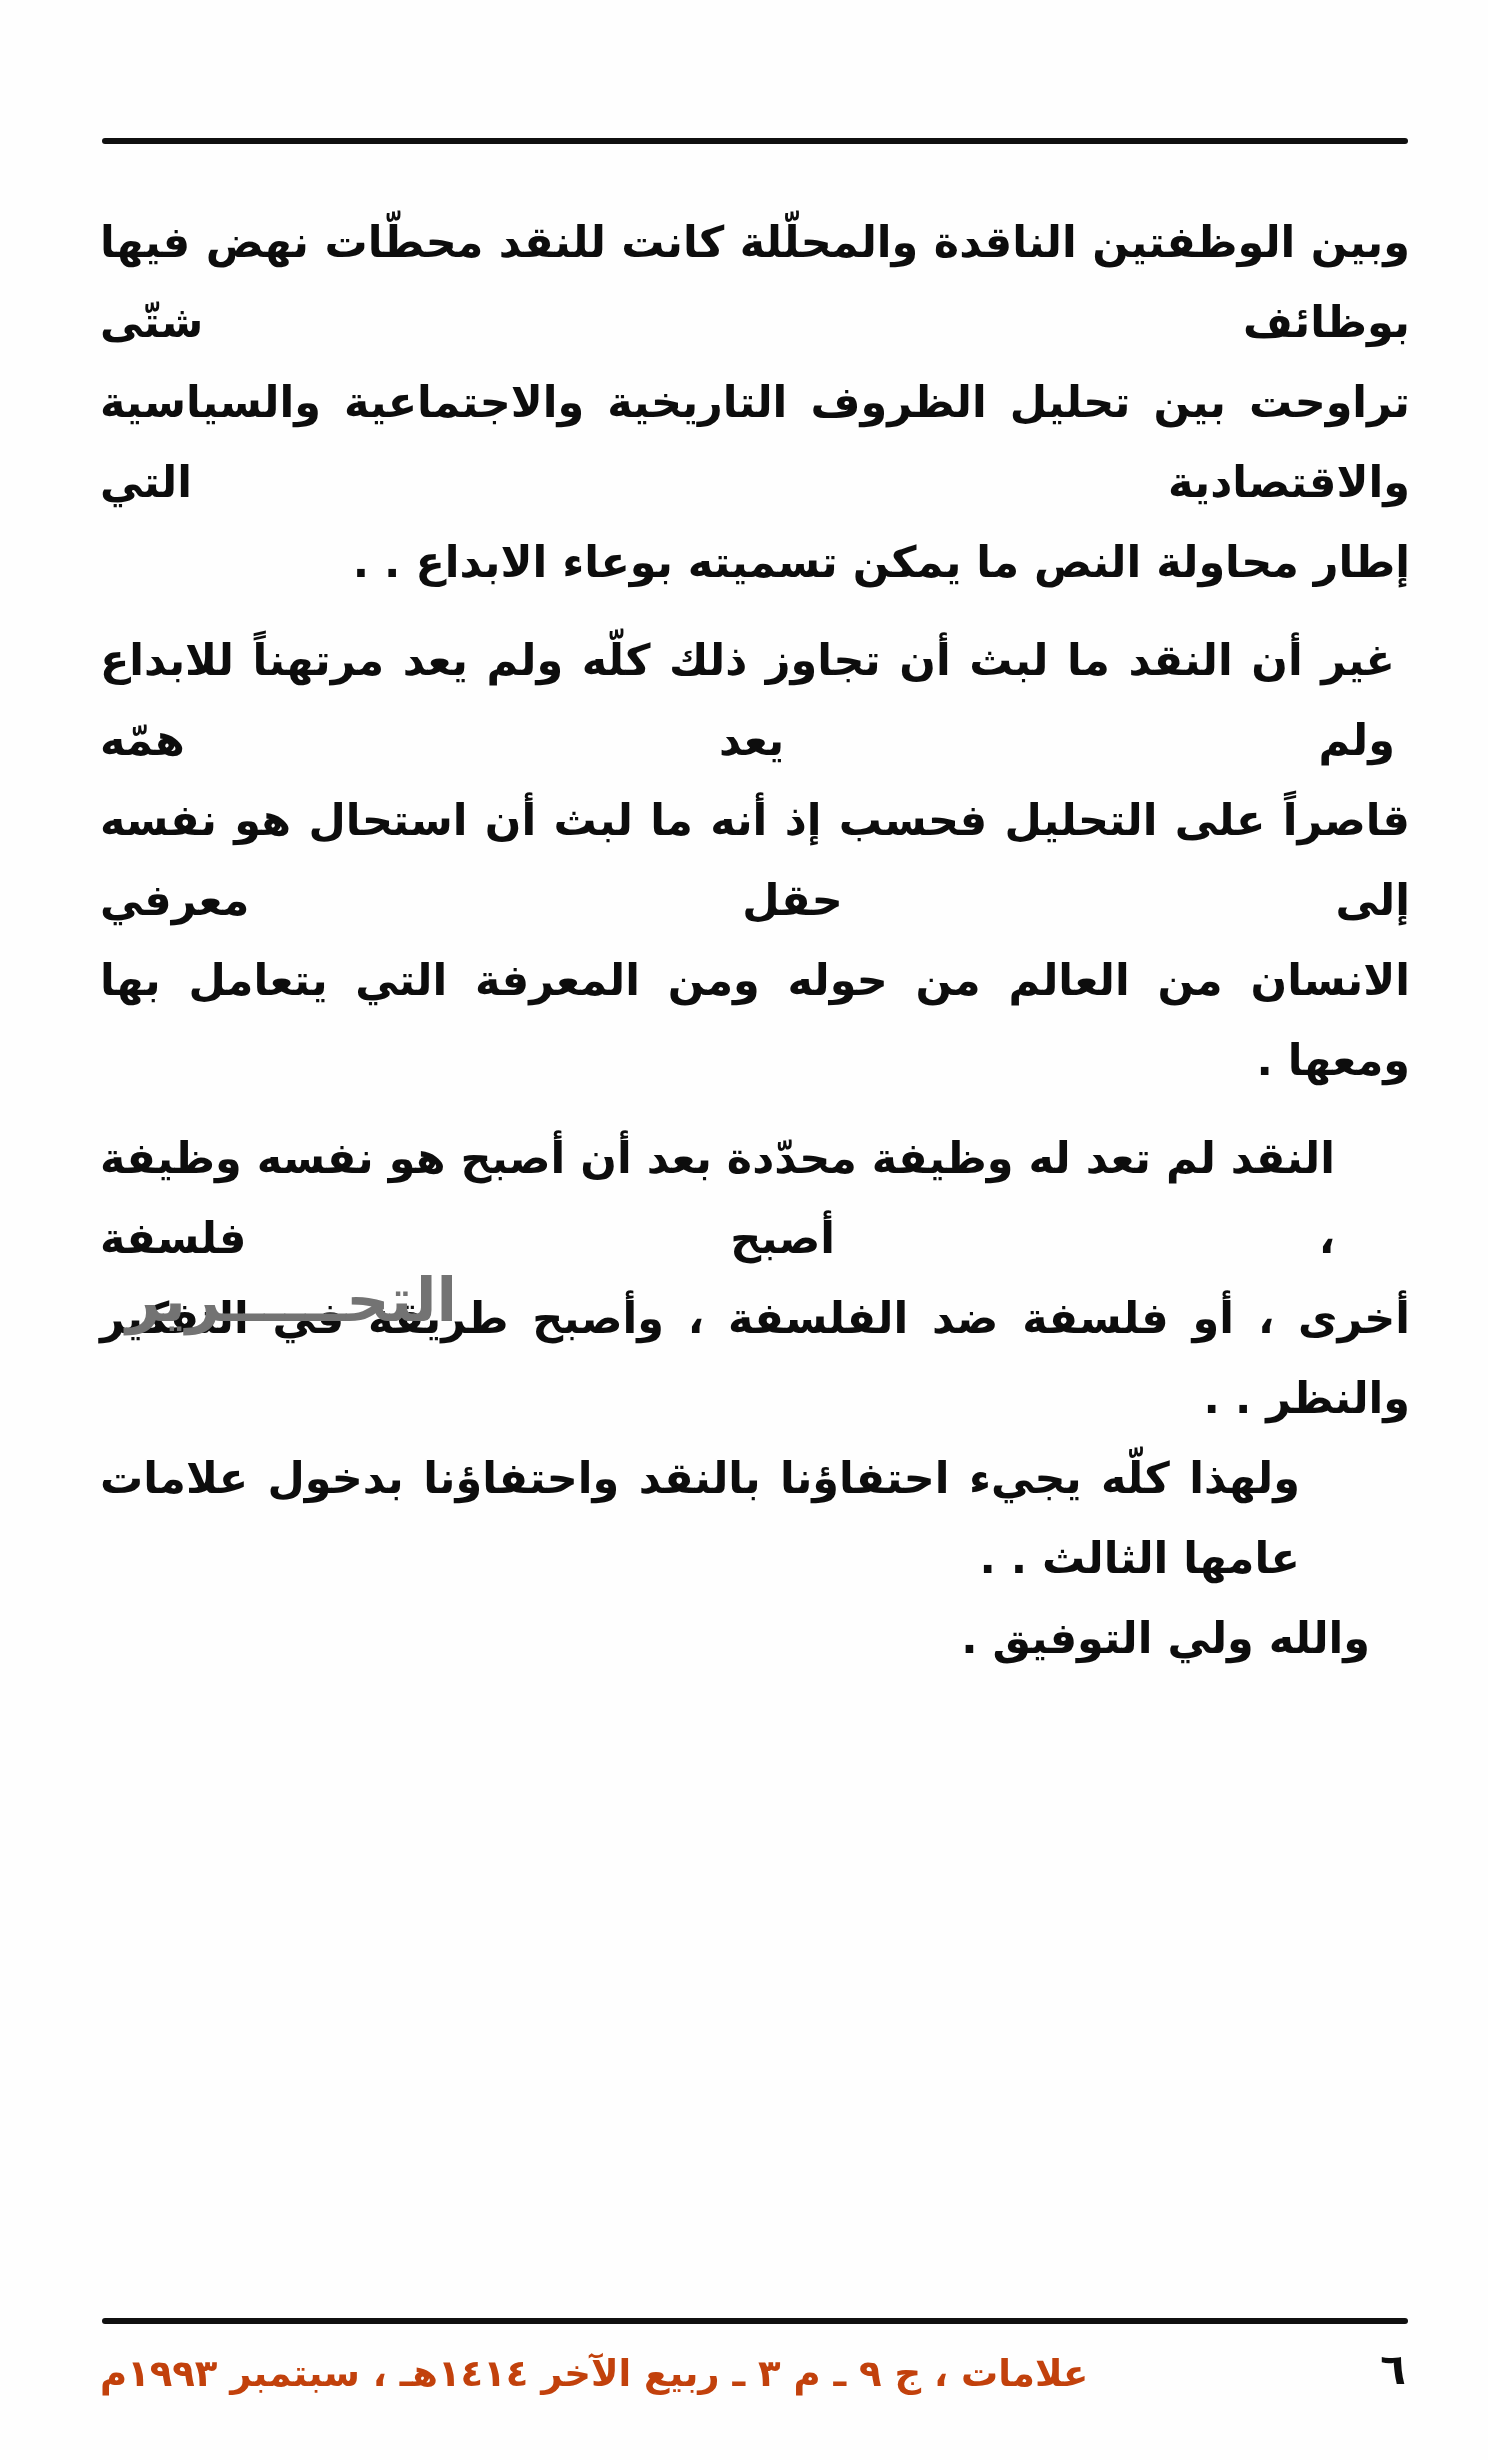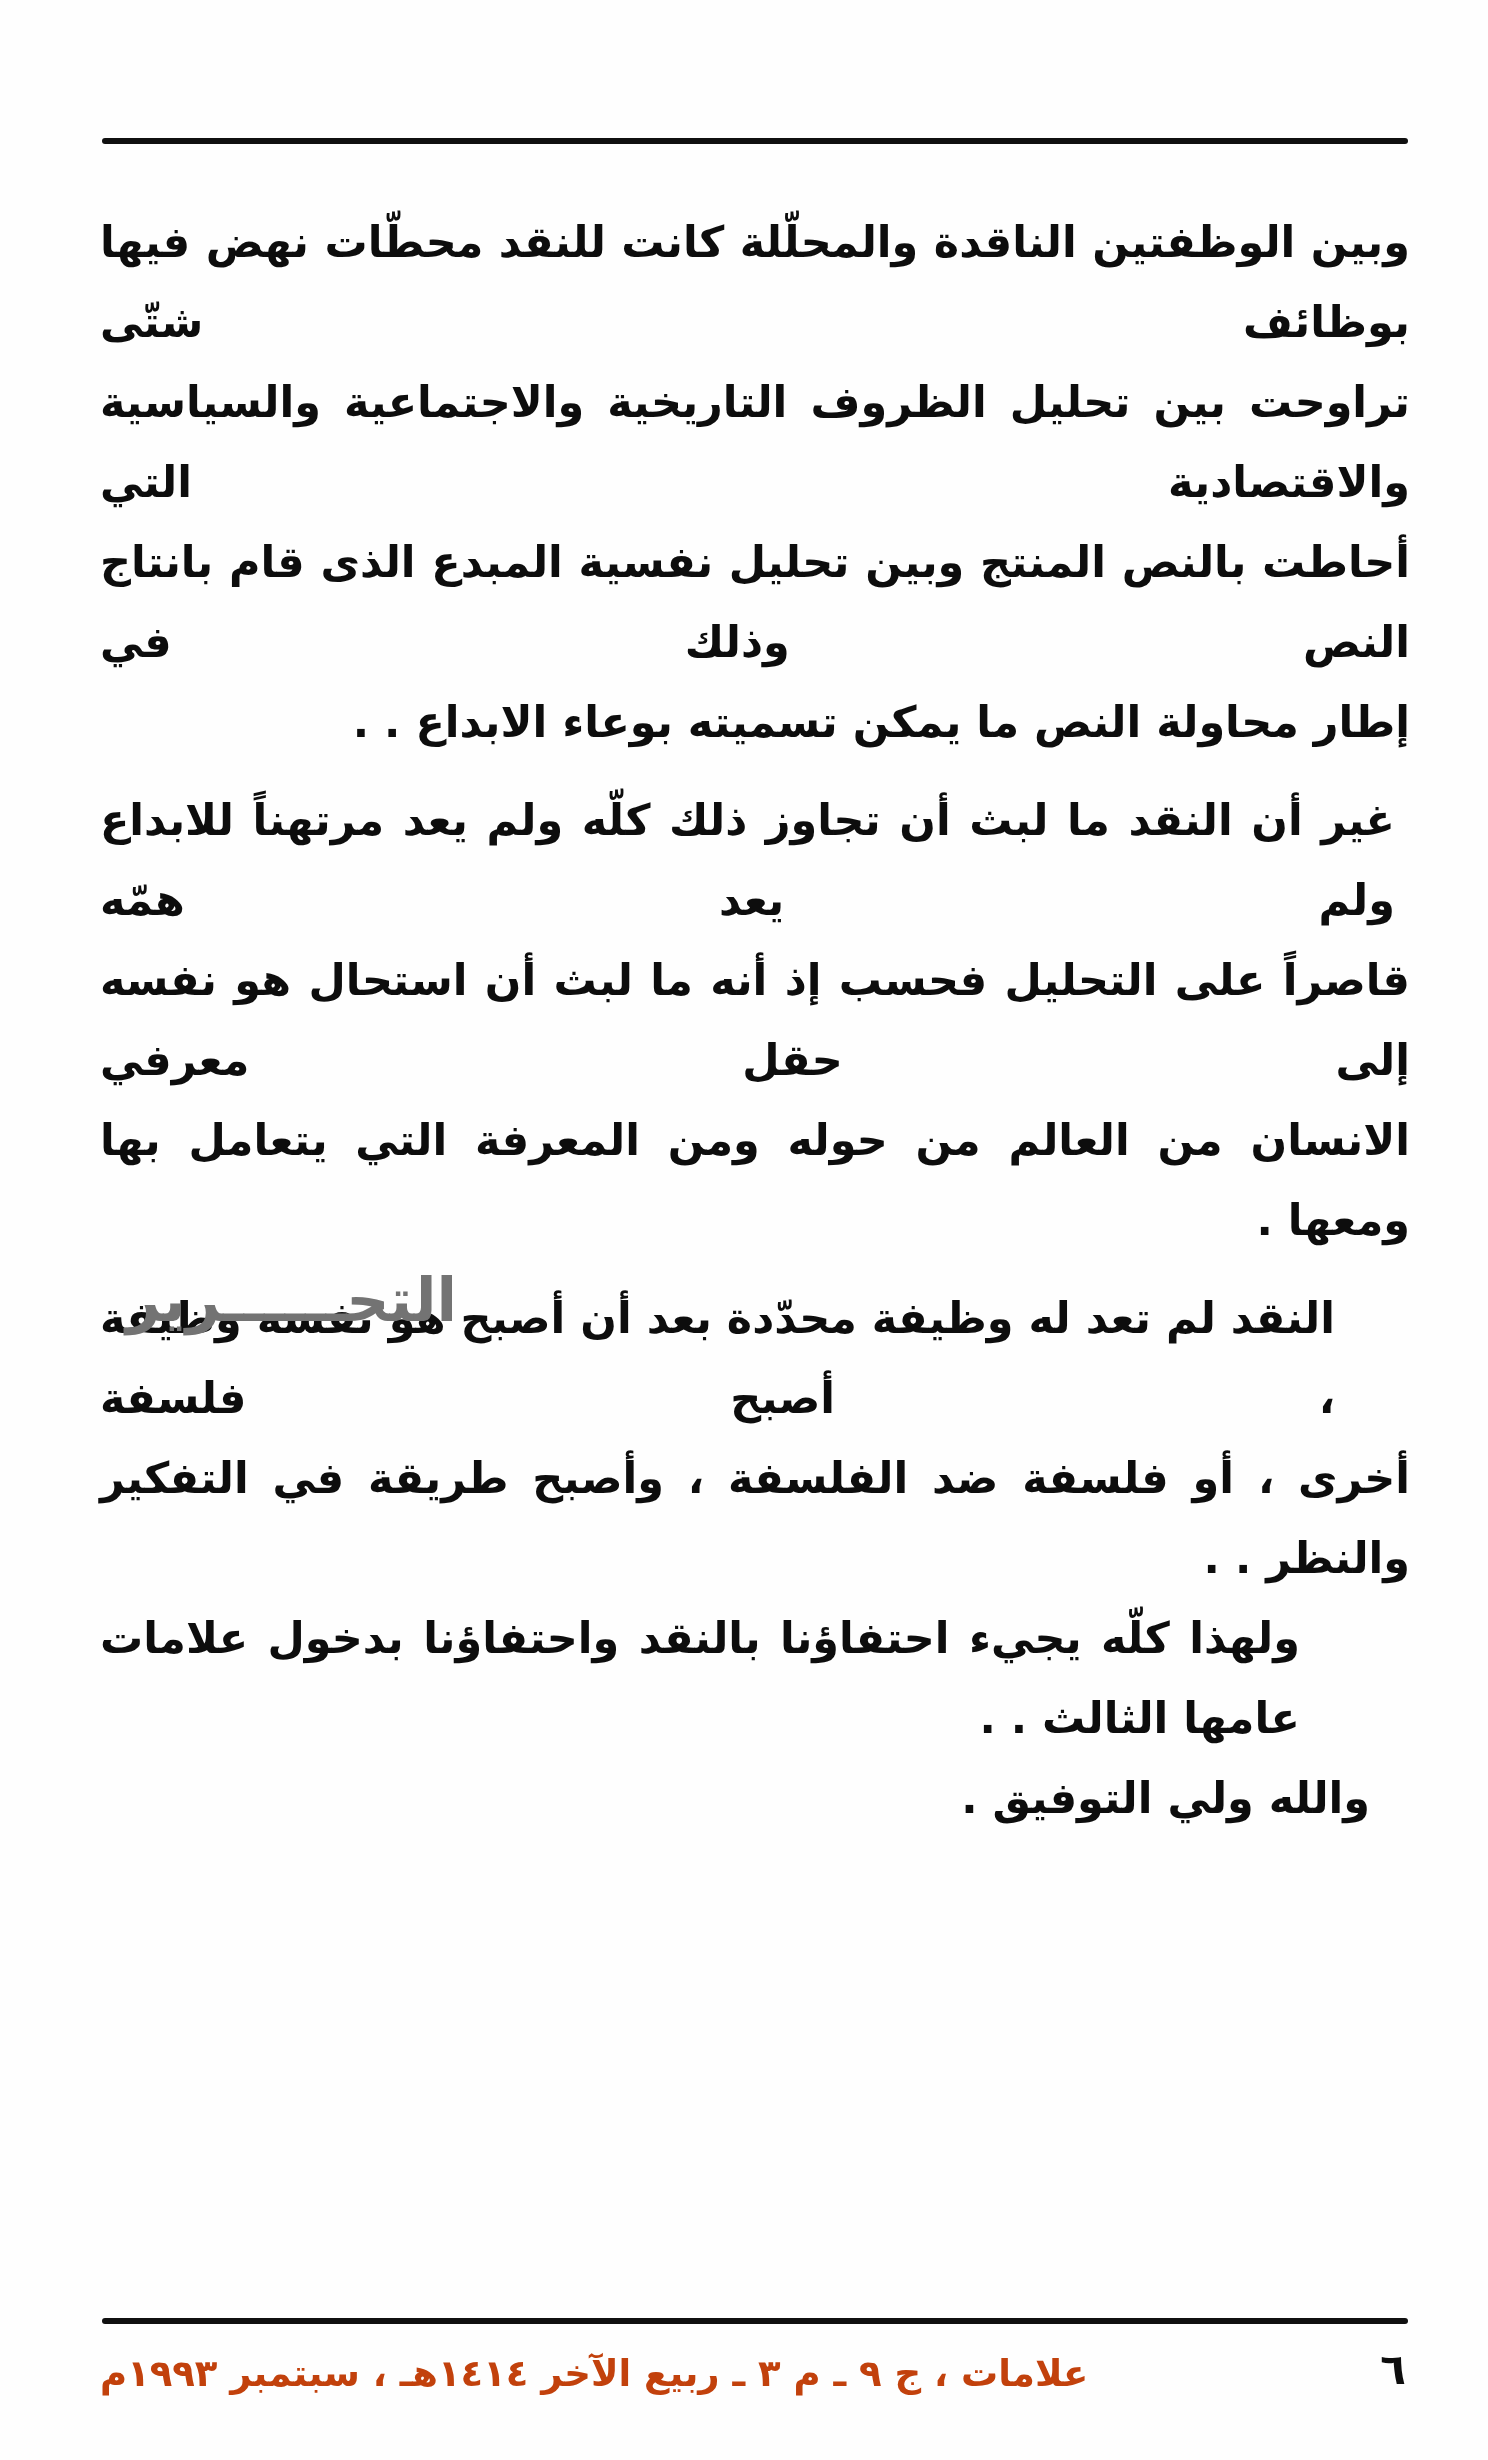--- a/index.html
+++ b/index.html
@@ -88,21 +88,20 @@
 <body>
 
 <div class="page">
 
   <div class="rule top"></div>
 
   <main class="text-block">
     <p class="para">
       <span class="line">وبين الوظفتين الناقدة والمحلّلة كانت للنقد محطّات نهض فيها بوظائف شتّى</span>
       <span class="line">تراوحت بين تحليل الظروف التاريخية والاجتماعية والسياسية والاقتصادية التي</span>
-      <span class="line">أحاطت بالنص المنتج وبين تحليل نفسية المبدع الذى قام بانتاج النص وذلك في</span>
       <span class="line end">إطار محاولة النص ما يمكن تسميته بوعاء الابداع . .</span>
     </p>
     <p class="para gap">
       <span class="line ind-15">غير أن النقد ما لبث أن تجاوز ذلك كلّه ولم يعد مرتهناً للابداع ولم يعد همّه</span>
       <span class="line">قاصراً على التحليل فحسب إذ أنه ما لبث أن استحال هو نفسه إلى حقل معرفي</span>
       <span class="line end">الانسان من العالم من حوله ومن المعرفة التي يتعامل بها ومعها .</span>
     </p>
     <p class="para gap">
       <span class="line ind-75">النقد لم تعد له وظيفة محدّدة بعد أن أصبح هو نفسه وظيفة ، أصبح فلسفة</span>
       <span class="line end">أخرى ، أو فلسفة ضد الفلسفة ، وأصبح طريقة في التفكير والنظر . .</span>

